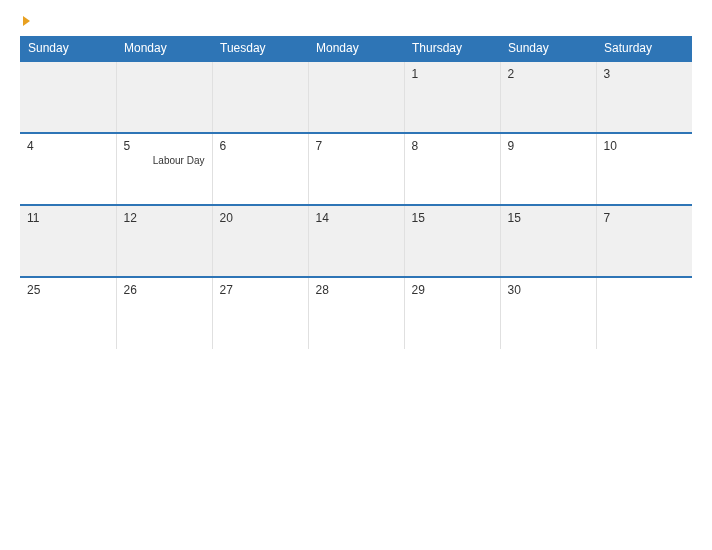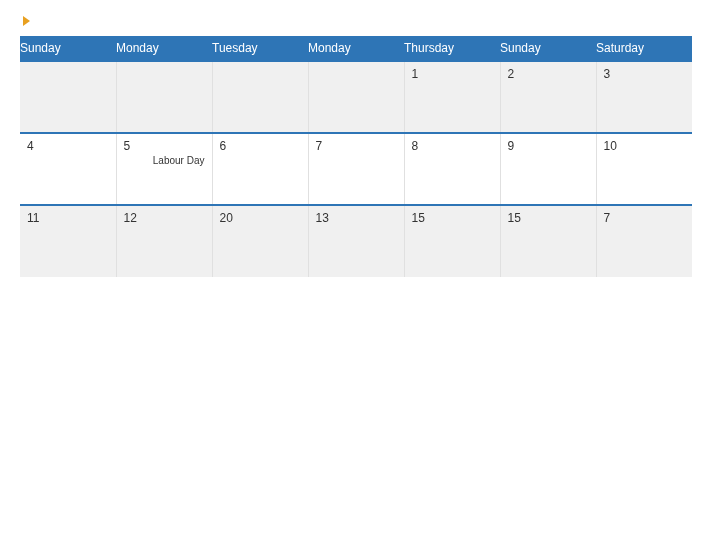--- a/index.html
+++ b/index.html
@@ -67,21 +67,21 @@
       width: 100%;
       border-collapse: collapse;
     }
     .calendar thead tr {
       background: #2e75b6;
     }
     .calendar thead th {
       color: #fff;
       font-size: 12px;
       font-weight: normal;
-      padding: 5px 0;
+      padding: 5px 8px;
       text-align: left;
       border: none;
     }
     .calendar tbody tr {
       border-top: 2px solid #2e75b6;
     }
     .calendar tbody td {
       width: calc(100% / 7);
       height: 72px;
       vertical-align: top;
@@ -192,27 +192,48 @@
           <td>
             <span class="day-number">11</span>
           </td>
           <td>
             <span class="day-number">12</span>
           </td>
           <td>
             <span class="day-number">20</span>
           </td>
           <td>
-            <span class="day-number">13</span>
+            <span class="day-number">14</span>
           </td>
           <td>
             <span class="day-number">15</span>
           </td>
           <td>
             <span class="day-number">15</span>
           </td>
           <td>
             <span class="day-number">7</span>
           </td>
+        </tr>
+        <tr>
+          <td>
+            <span class="day-number">25</span>
+          </td>
+          <td>
+            <span class="day-number">26</span>
+          </td>
+          <td>
+            <span class="day-number">27</span>
+          </td>
+          <td>
+            <span class="day-number">28</span>
+          </td>
+          <td>
+            <span class="day-number">29</span>
+          </td>
+          <td>
+            <span class="day-number">30</span>
+          </td>
+          <td class="empty"></td>
         </tr>
       </tbody>
   </table>
 </div>
 
 </body></html>

